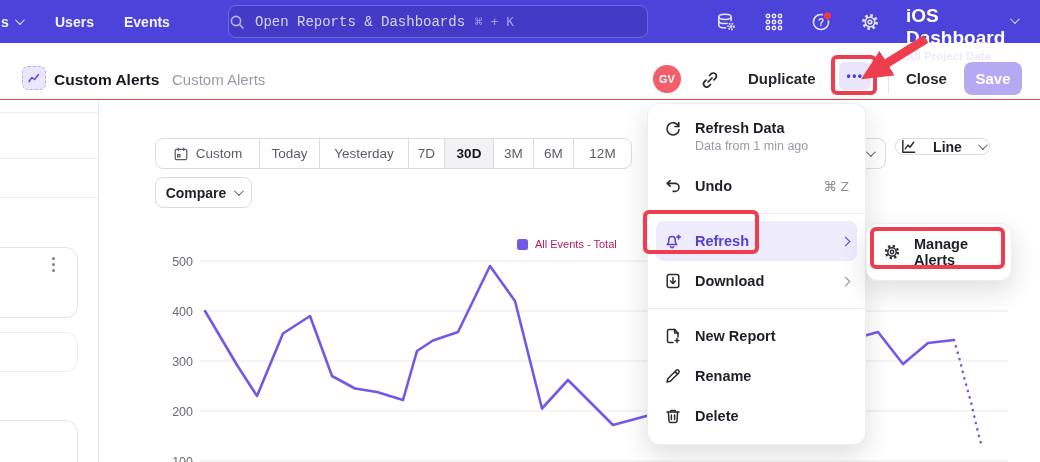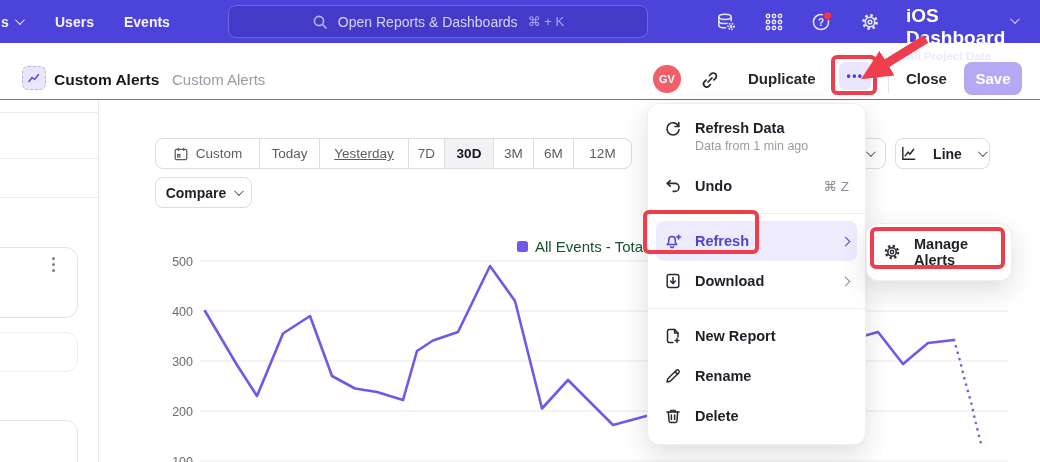--- a/index.html
+++ b/index.html
@@ -11,21 +11,21 @@
   
   #topnav { left:0; top:0; width:1040px; height:43px; background:#4b43da; z-index:10; }
   .navitem { position:absolute; top:0; height:43px; display:flex; align-items:center;
     color:#f4f3ff; font-size:14px; font-weight:600; gap:6px; cursor:pointer; }
   .chev { display:inline-block; width:7px; height:7px;
     border-right:1.8px solid currentColor; border-bottom:1.8px solid currentColor; }
   .chev-d { transform:rotate(45deg) translateY(-2px); }
   .chev-r { transform:rotate(-45deg); }
   #searchpill { left:228px; top:5px; width:420px; height:33px; background:#433bc8;
     border:1px solid #6e66e4; border-radius:8px; display:flex; align-items:center;
-    justify-content:center; gap:10px; color:#d7d4f7; font-size:14px; cursor:text; }
+    gap:10px; color:#d7d4f7; font-size:14px; cursor:text;font-family:Liberation Mono, monospace; }
   #searchpill .shortcut { color:#a9a5ec; font-size:13px; }
   .navicon { position:absolute; top:11px; width:22px; height:22px; color:#e9e7fb; cursor:pointer; }
   #project { left:906px; top:5px; display:flex; flex-direction:column; gap:1px; color:#fff; cursor:pointer; }
   #project .pname { font-size:19px; font-weight:700; }
   #project .pscope { font-size:11.5px; font-weight:600; color:#eceafd; }
   #projchev { left:1010px; top:17px; position:absolute; color:#dcd9f8; }
 
   
   #header { left:0; top:43px; width:1040px; height:57px; background:#fff;
     border-bottom:1px solid #ef4444; z-index:9; }
@@ -60,29 +60,29 @@
     font-size:13.5px; color:#5c5c66; border-left:1px solid #dcdce2; cursor:pointer; }
   .segi:first-child { border-left:none; }
   .segi.selected { background:#f2f2f4; color:#15151d; font-weight:700; }
   #comparebtn { left:155px; top:177px; width:97px; height:31px; position:absolute;
     border:1px solid #dcdce2; border-radius:8px; background:#fff; display:flex; align-items:center;
     justify-content:center; gap:8px; font-size:14px; font-weight:600; color:#1f1f28; cursor:pointer; z-index:2; }
   #comparebtn .chev, #linebtn .chev { color:#5c5c66; }
   #hiddendrop { left:750px; top:138px; width:136px; height:31px; position:absolute;
     border:1px solid #dcdce2; border-radius:8px; background:#fff; z-index:2; cursor:pointer; }
   #hiddendrop .chev { position:absolute; right:12px; top:11px; color:#5c5c66; }
-  #linebtn { left:895px; top:138px; width:95px; height:31px; position:absolute;
+  #linebtn { left:895px; top:138px; width:95px; height:17px; position:absolute;
     border:1px solid #dcdce2; border-radius:8px; background:#fff; display:flex; align-items:center;
     justify-content:center; gap:16px; font-size:14px; font-weight:600; color:#1f1f28; cursor:pointer; z-index:2; }
 
   
   #chart-svg { left:98px; top:100px; position:absolute; z-index:1; }
   #legend { left:517px; top:238px; position:absolute; display:flex; align-items:center; gap:7px; z-index:1; }
   #legend .sq { width:11px; height:11px; border-radius:2.5px; }
-  #legend .ltext { font-size:15px; color:#14532d; }
+  #legend .ltext { font-size:11px; color:#be185d; }
 
   
   #menu { left:647px; top:103px; width:219px; background:#fff; border:1px solid #ededf2;
     border-radius:12px; box-shadow:0 10px 26px rgba(25,25,45,.14); z-index:50; padding:8px; position:absolute; }
   .mrow { height:40px; border-radius:8px; display:flex; align-items:center; gap:13px;
     padding:0 8px; cursor:pointer; color:#1f1f28; }
   .mrow-tall { height:54px; align-items:flex-start; padding-top:8px; }
   .micon { width:18px; height:18px; color:#2a2a33; flex:none; }
   .mlabel { font-size:14.5px; font-weight:600; }
   .msub { font-size:12.5px; color:#9b9ba4; font-weight:400; }
@@ -222,21 +222,21 @@
           <line x1="6" y1="2" x2="6" y2="5.5"></line>
             <line x1="12" y1="2" x2="12" y2="5.5"></line>
           <rect x="5.2" y="9.6" width="2.6" height="2.6"></rect>
         </g>
       </svg>
       <span>Custom</span>
     </div>
     <div class="segi" style="width:60px;">
         <span>Today</span>
       </div>
-    <div class="segi" style="width:89px;text-decoration:underline;">
+    <div class="segi" style="width:89px;">
         <span>Yesterday</span>
       </div>
     <div class="segi" style="width:36px;">
         <span>7D</span>
       </div>
     <div class="segi selected" style="width:49px;">
         <span>30D</span>
       </div>
     <div class="segi" style="width:40px;">
         <span>3M</span>

